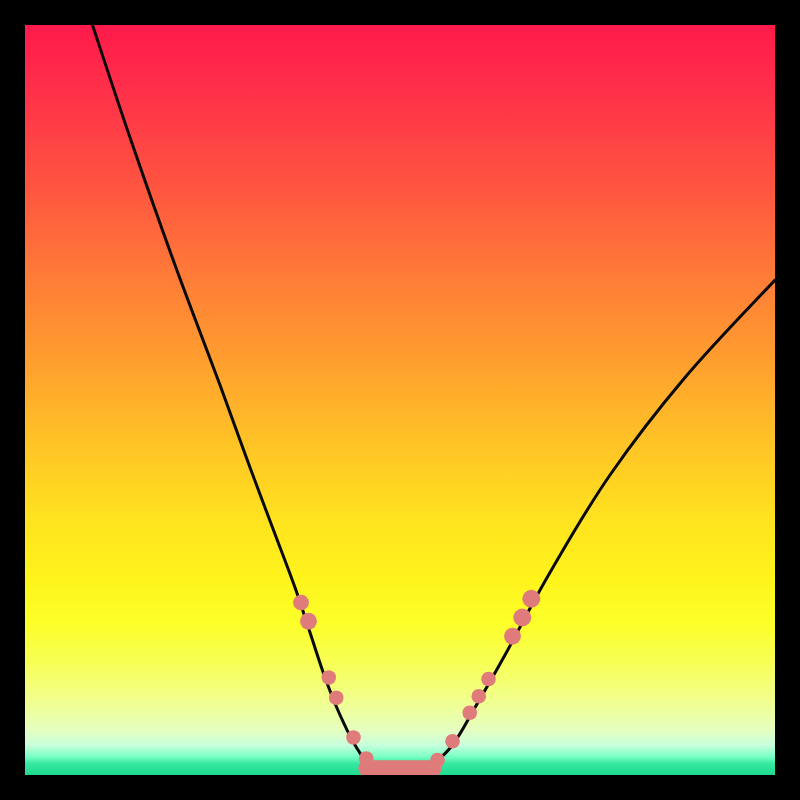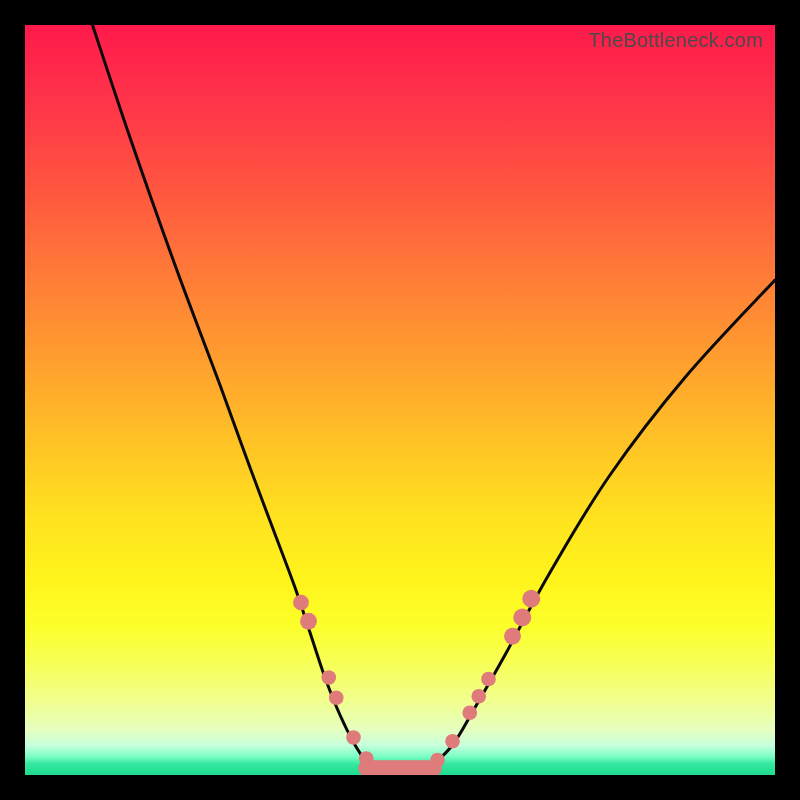--- a/index.html
+++ b/index.html
@@ -89,15 +89,14 @@
         <circle cx="341.25" cy="733.5" r="7.3125" fill="#e07b7b"></circle>
         <circle cx="412.50000000000006" cy="735" r="7.3125" fill="#e07b7b"></circle>
         <circle cx="427.49999999999994" cy="716.25" r="7.3125" fill="#e07b7b"></circle>
         <circle cx="444.75" cy="687.75" r="7.3125" fill="#e07b7b"></circle>
         <circle cx="453.75" cy="671.25" r="7.3125" fill="#e07b7b"></circle>
         <circle cx="463.5" cy="654" r="7.3125" fill="#e07b7b"></circle>
         <circle cx="487.5" cy="611.25" r="8.4375" fill="#e07b7b"></circle>
         <circle cx="497.24999999999994" cy="592.5" r="9" fill="#e07b7b"></circle>
         <circle cx="506.25000000000006" cy="573.75" r="9" fill="#e07b7b"></circle>
       </svg>
-    <div class="watermark">TheBottleneck.com</div>
   </div>
 </div>
 
 </body></html>

